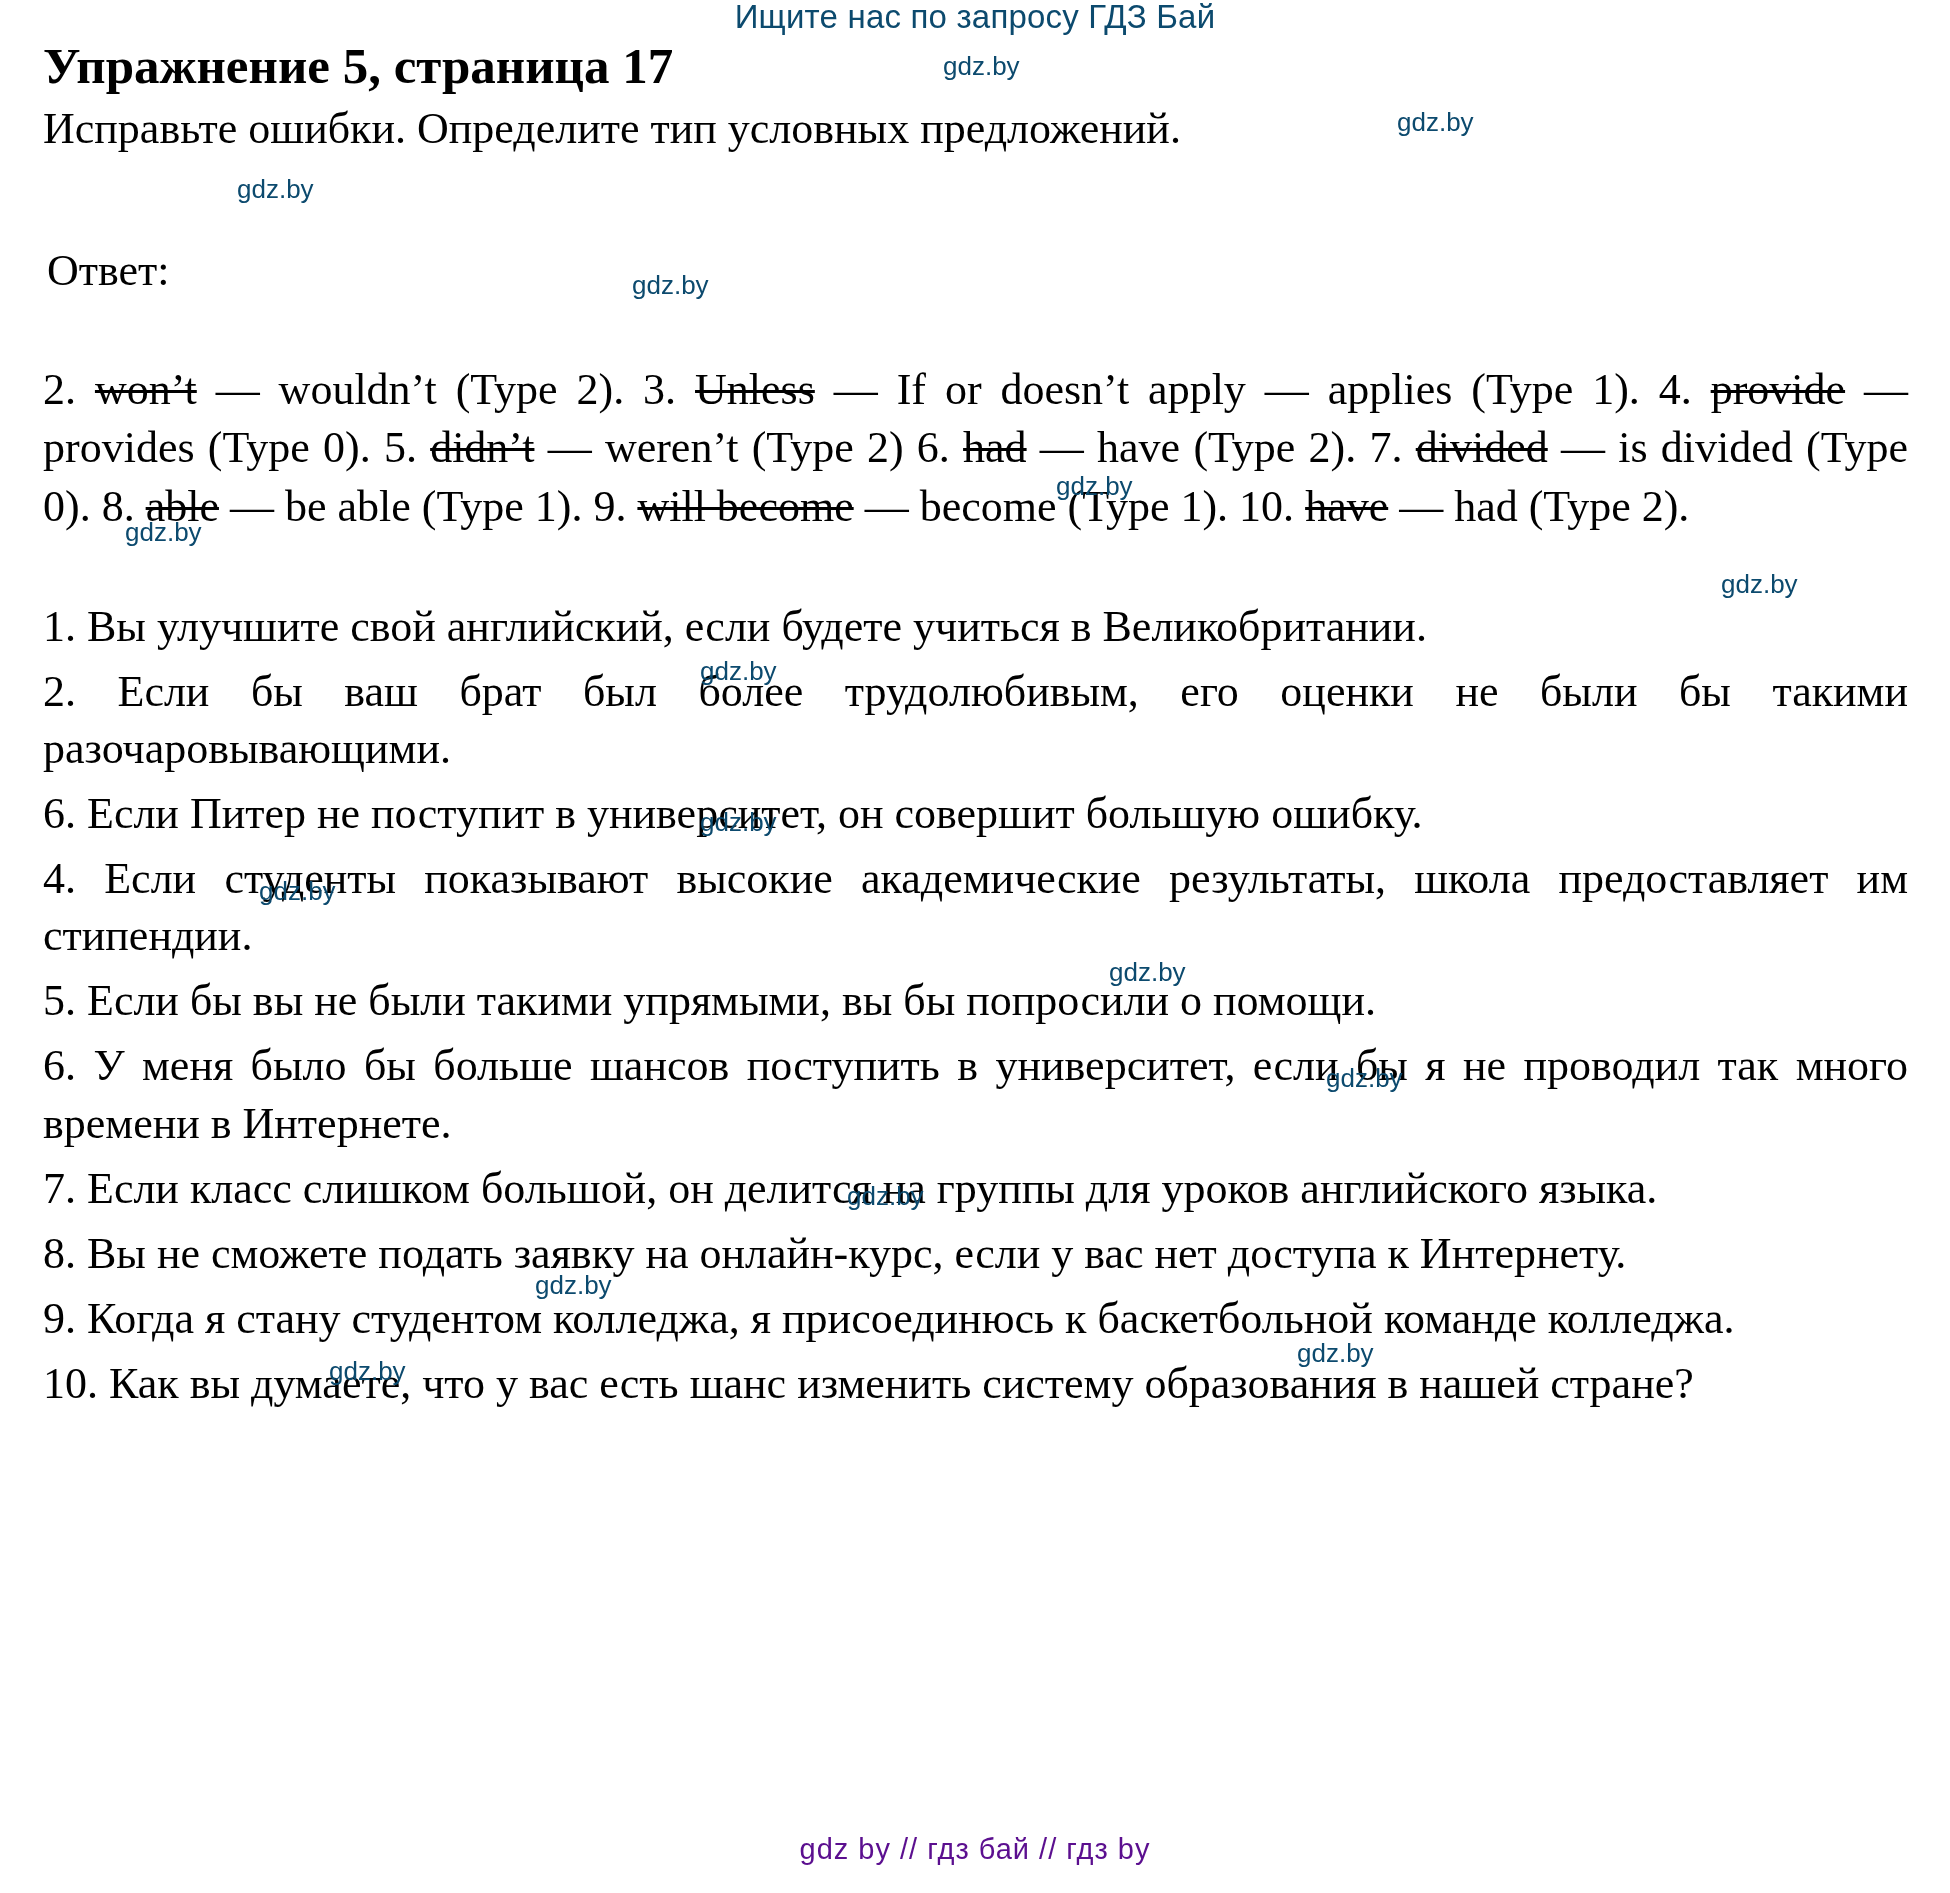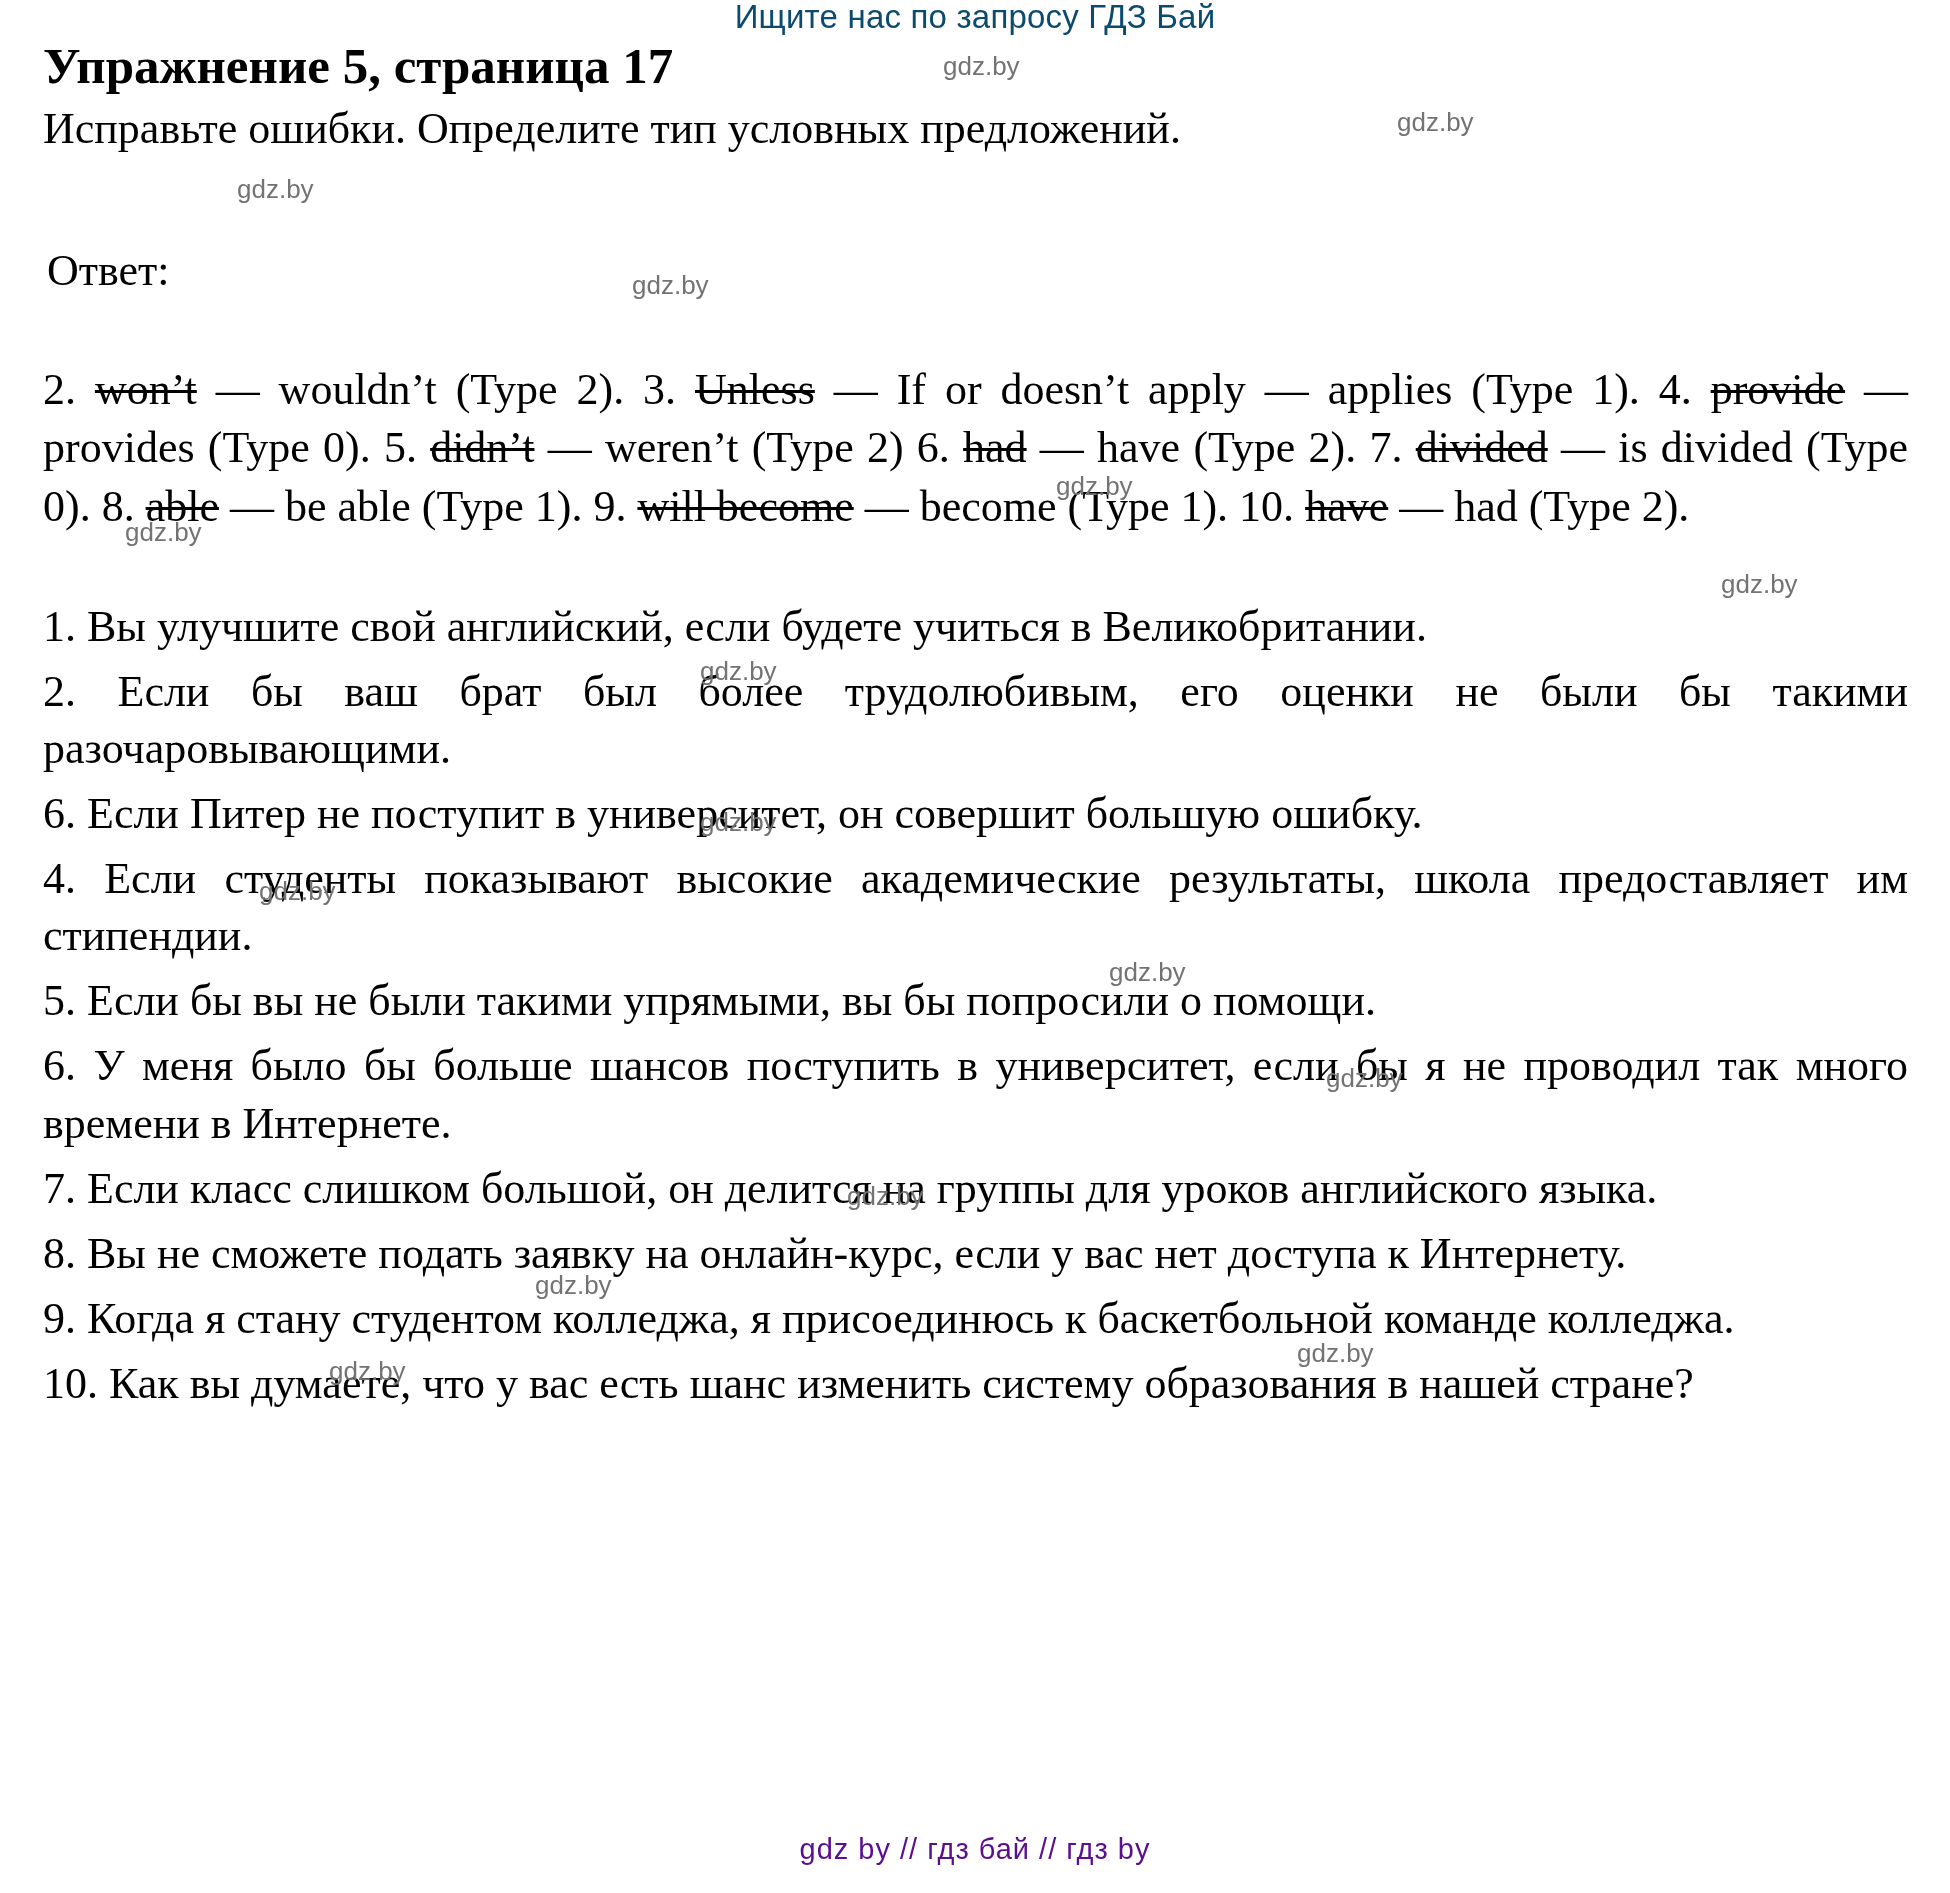--- a/index.html
+++ b/index.html
@@ -105,21 +105,21 @@
   }
   .translations li.no-justify {
     text-align: left;
   }
 
   
   .wm {
     position: absolute;
     font-family: "Liberation Sans", "DejaVu Sans", sans-serif;
     font-size: 26px;
-    color: #737373;
+    color: #0c4a6e;
     white-space: nowrap;
     pointer-events: none;
     z-index: 5;
   }
 
   
   .footer {
     position: absolute;
     left: 0;
     top: 1833px;

